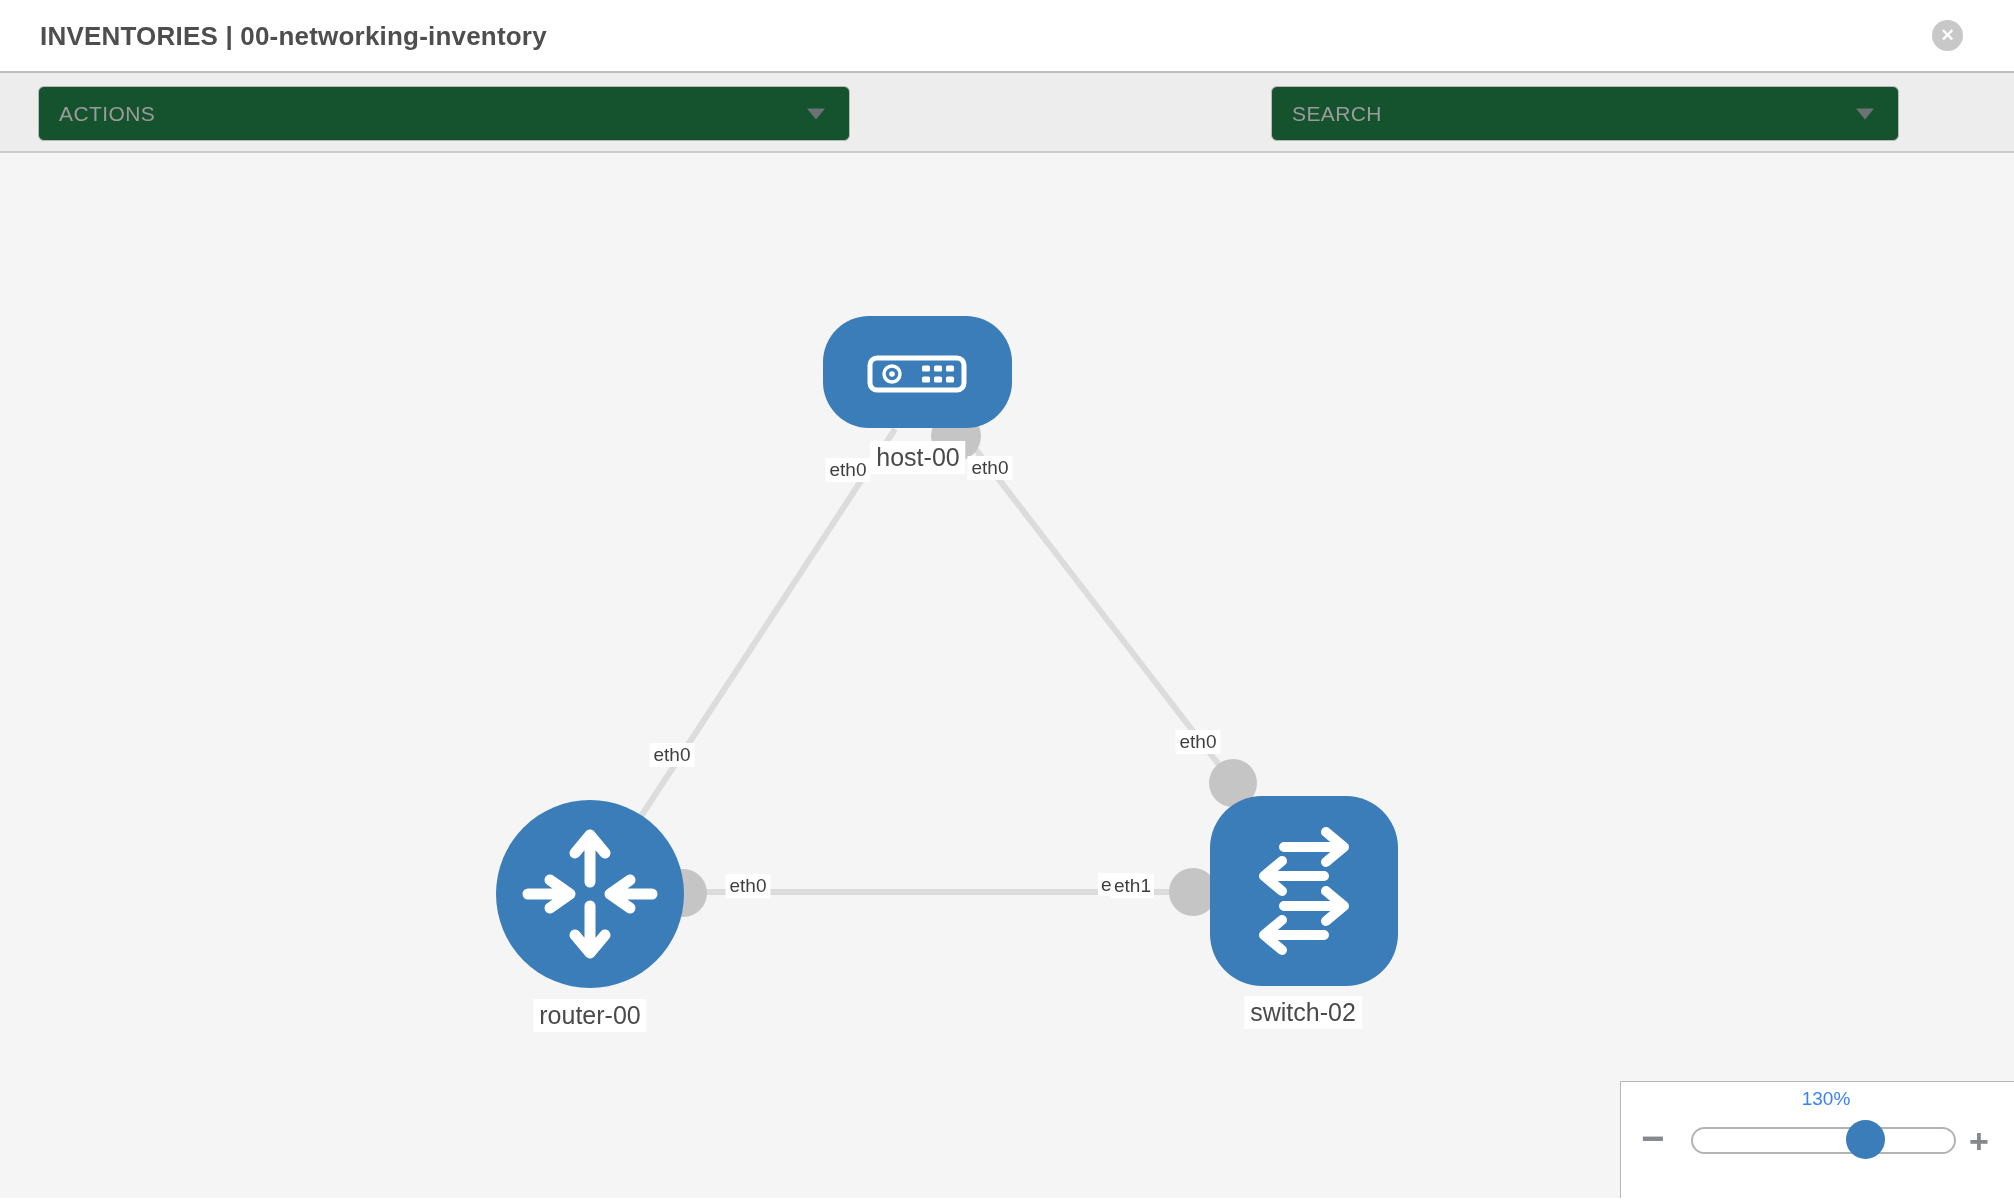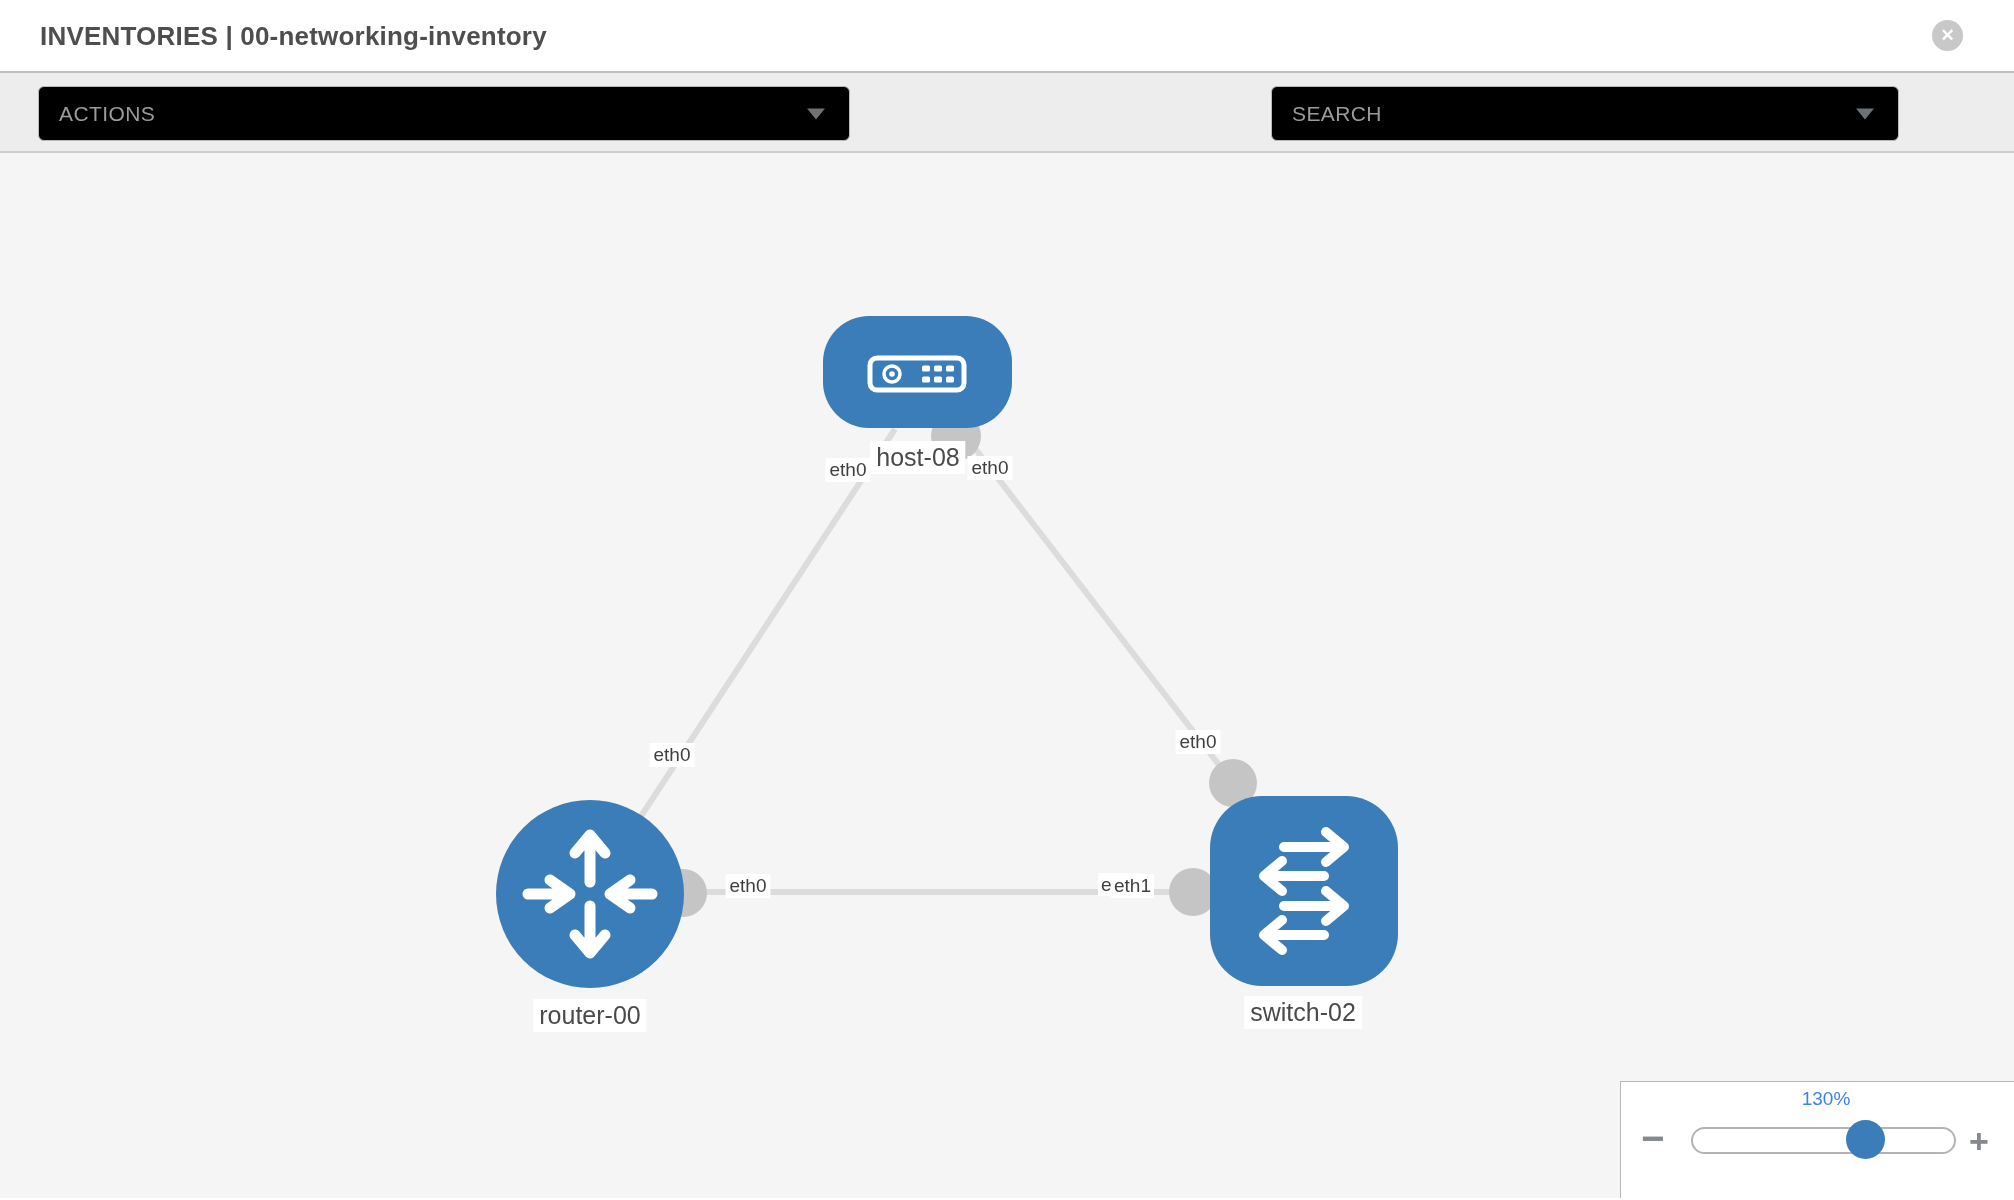--- a/index.html
+++ b/index.html
@@ -10,21 +10,21 @@
   .header { position:relative; height:71px; background:#fff;border-radius:11px; }
   .header-title { position:absolute; left:40px; top:50%; transform:translateY(-50%);
     font-size:26px; font-weight:bold; color:#4e4e4e; letter-spacing:.2px; }
   .close-btn { position:absolute; right:51px; top:20px; width:31px; height:31px;
     border-radius:50%; background:#c8c8c8; color:#fff; font-size:17px; font-weight:bold;
     display:flex; align-items:center; justify-content:center; cursor:pointer; }
 
   
   .toolbar { position:relative; height:82px; background:#ededed;
     border-top:2px solid #bdbdbd; border-bottom:2px solid #cccccc; }
-  .select-box { position:absolute; top:13px; height:55px; background:#000000;
+  .select-box { position:absolute; top:13px; height:55px; background:#14532d;
     border:1px solid #b9b9b9; border-radius:6px; display:flex; align-items:center;
     padding:0 20px; cursor:pointer; }
   .select-box .ph { font-size:21px; color:#9b9b9b; letter-spacing:.4px; }
   .actions-box { left:38px; width:812px; }
   .search-box  { left:1271px; width:628px;text-align:right; }
   .chevron { position:absolute; right:24px; top:50%; transform:translateY(-50%);
     width:0; height:0; border-left:9px solid transparent; border-right:9px solid transparent;
     border-top:11px solid #6d7277; }
   .tool-icon { position:absolute; top:95px; width:40px; height:40px; cursor:pointer; }
   .wrench { left:1062px; } .key { left:1134px; }
@@ -133,21 +133,21 @@
       <rect x="1210" y="643" width="188" height="190" rx="52" fill="#3b7db8"></rect>
       <g transform="translate(1304,738)" stroke="#fff" stroke-width="10" stroke-linecap="round" stroke-linejoin="round" fill="none">
         <path d="M-20,-44 L34,-44 M22,-59 L40,-44 L22,-29"></path>
         <path d="M20,-15 L-34,-15 M-22,-30 L-40,-15 L-22,0"></path>
         <path d="M-20,15 L34,15 M22,0 L40,15 L22,30"></path>
         <path d="M20,44 L-34,44 M-22,29 L-40,44 L-22,59"></path>
       </g>
     </g>
   </svg>
 
-  <div class="node-label" style="left:918px; top:288px;">host-08</div>
+  <div class="node-label" style="left:918px; top:288px;">host-00</div>
   <div class="node-label" style="left:590px; top:846px;">router-00</div>
   <div class="node-label" style="left:1303px; top:843px;">switch-02</div>
 
   <div class="if-label" style="left:848px; top:305px;">eth0</div>
   <div class="if-label" style="left:990px; top:303px;">eth0</div>
   <div class="if-label" style="left:672px; top:590px;">eth0</div>
   <div class="if-label" style="left:1198px; top:577px;">eth0</div>
   <div class="if-label" style="left:748px; top:721px;">eth0</div>
   <div class="if-pair" style="left:1098px; top:721px;">
     <span class="a">eth0</span>

